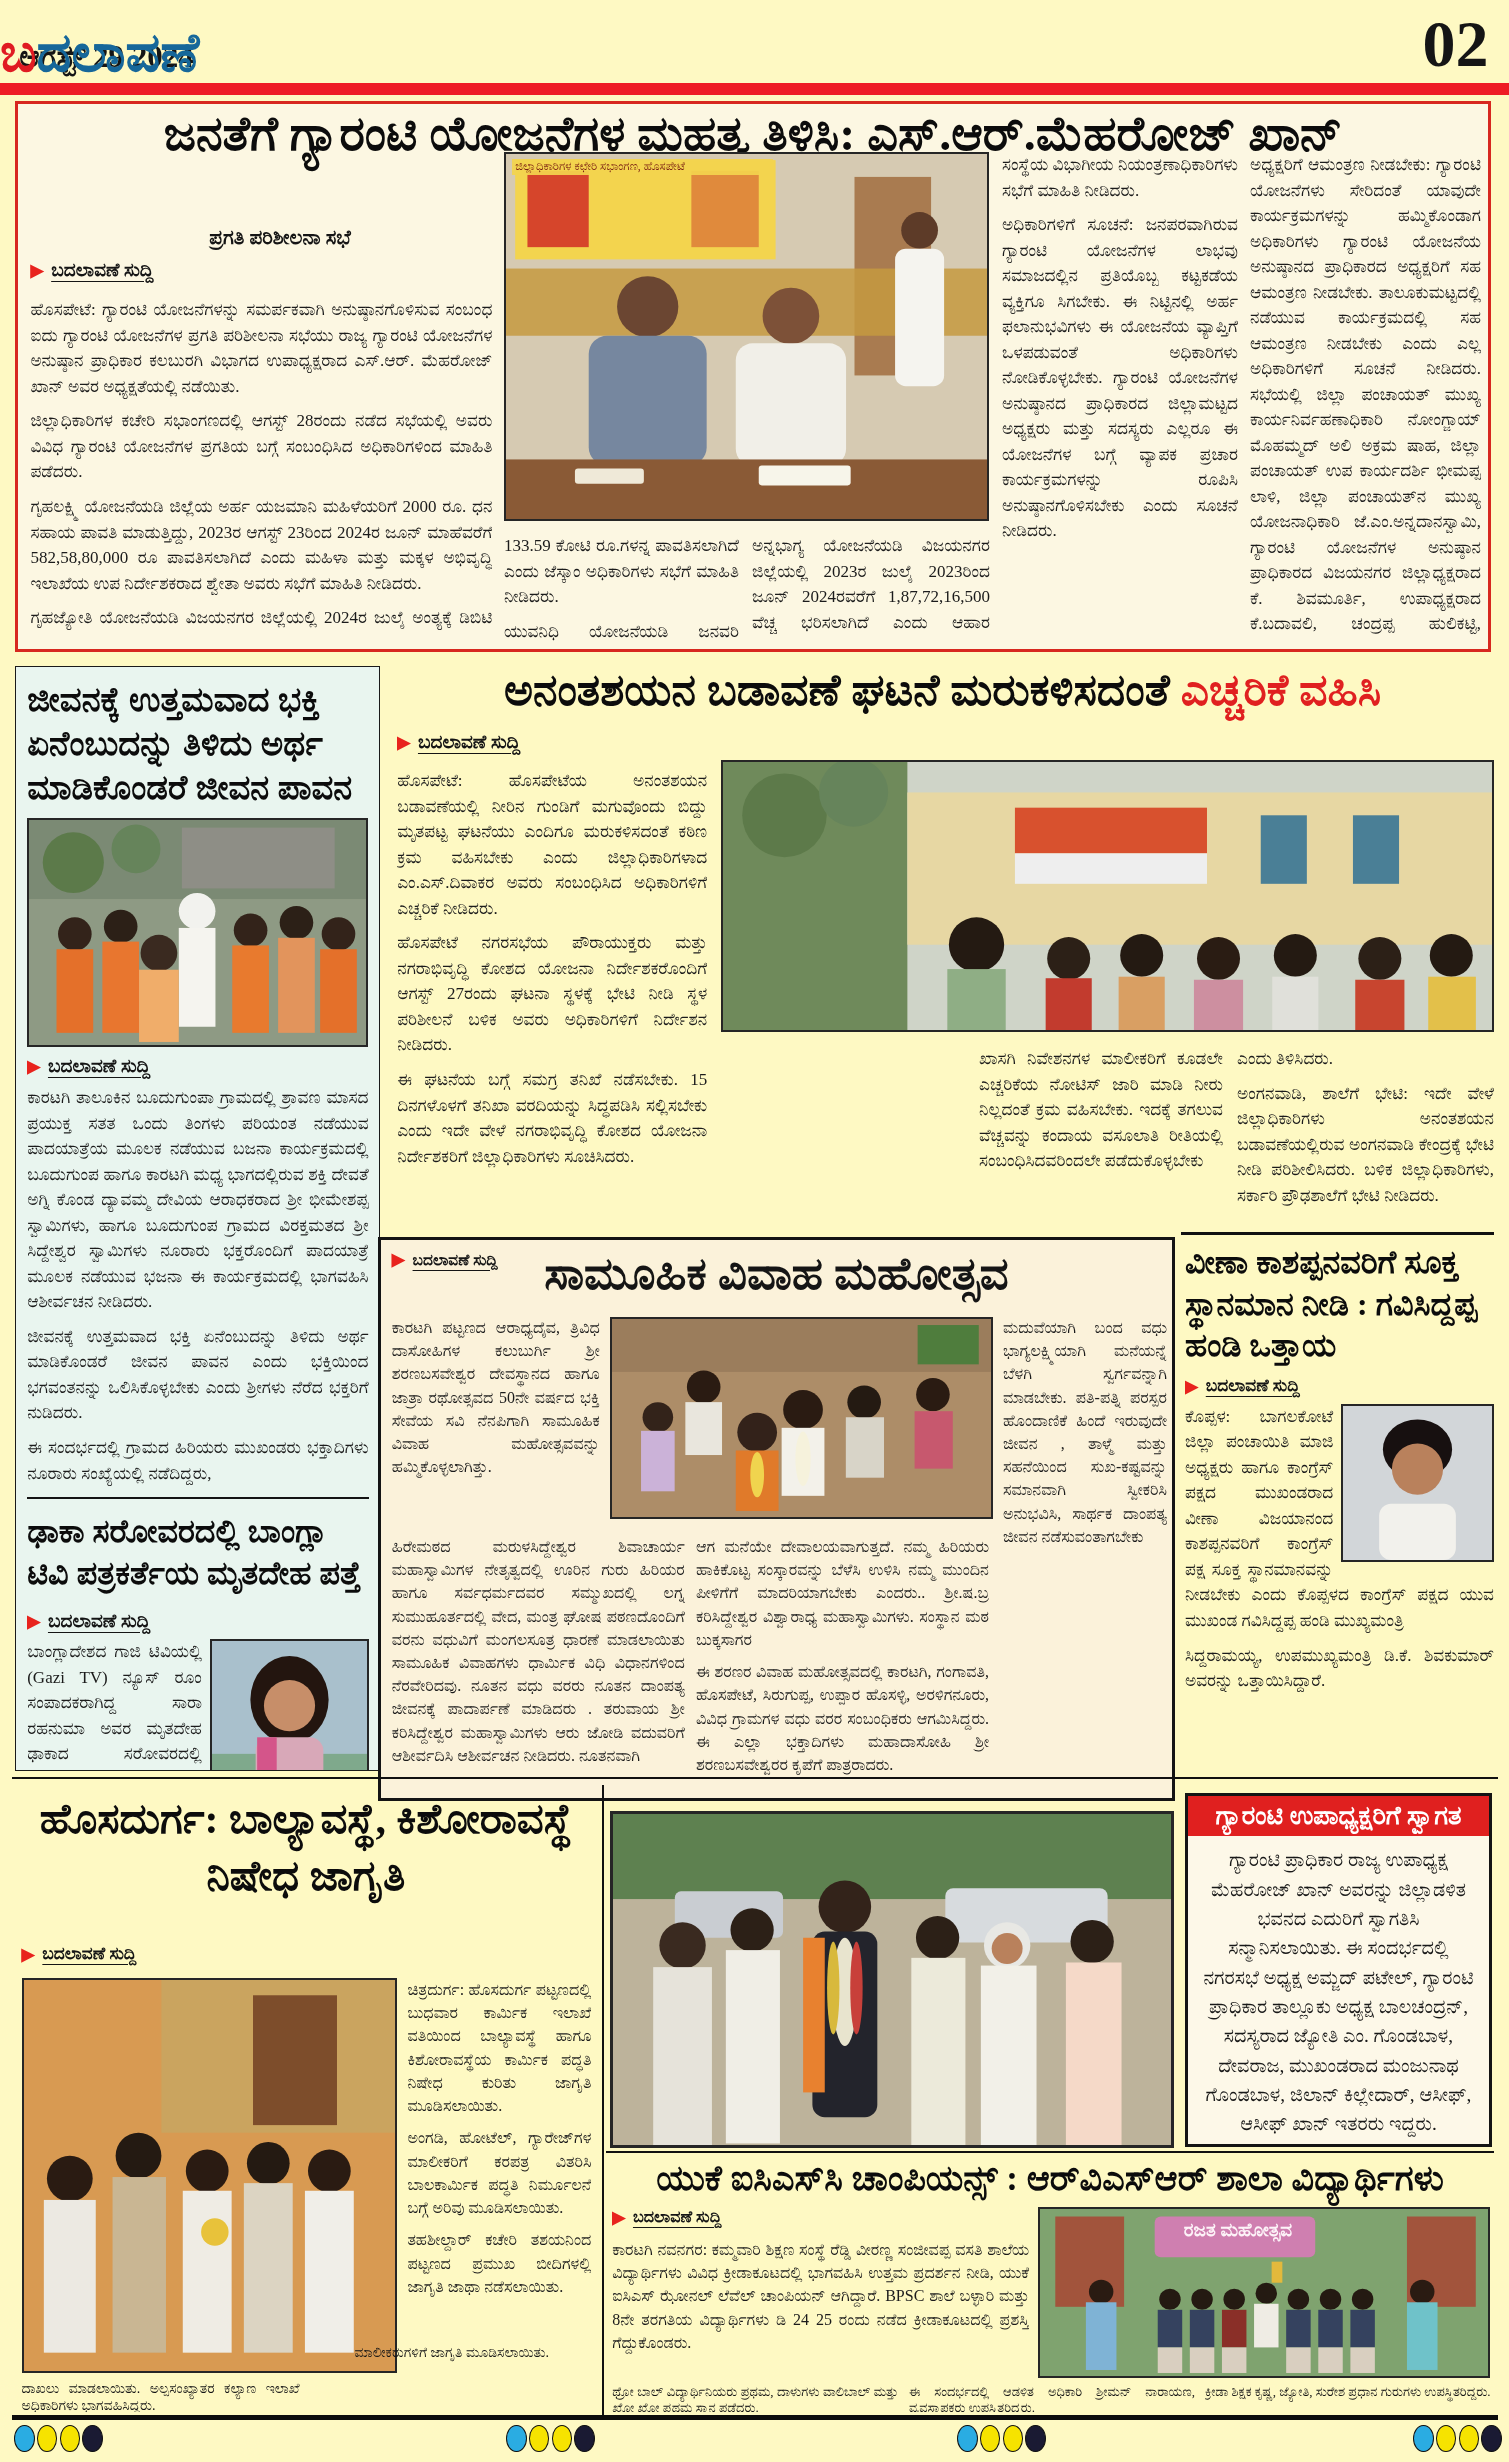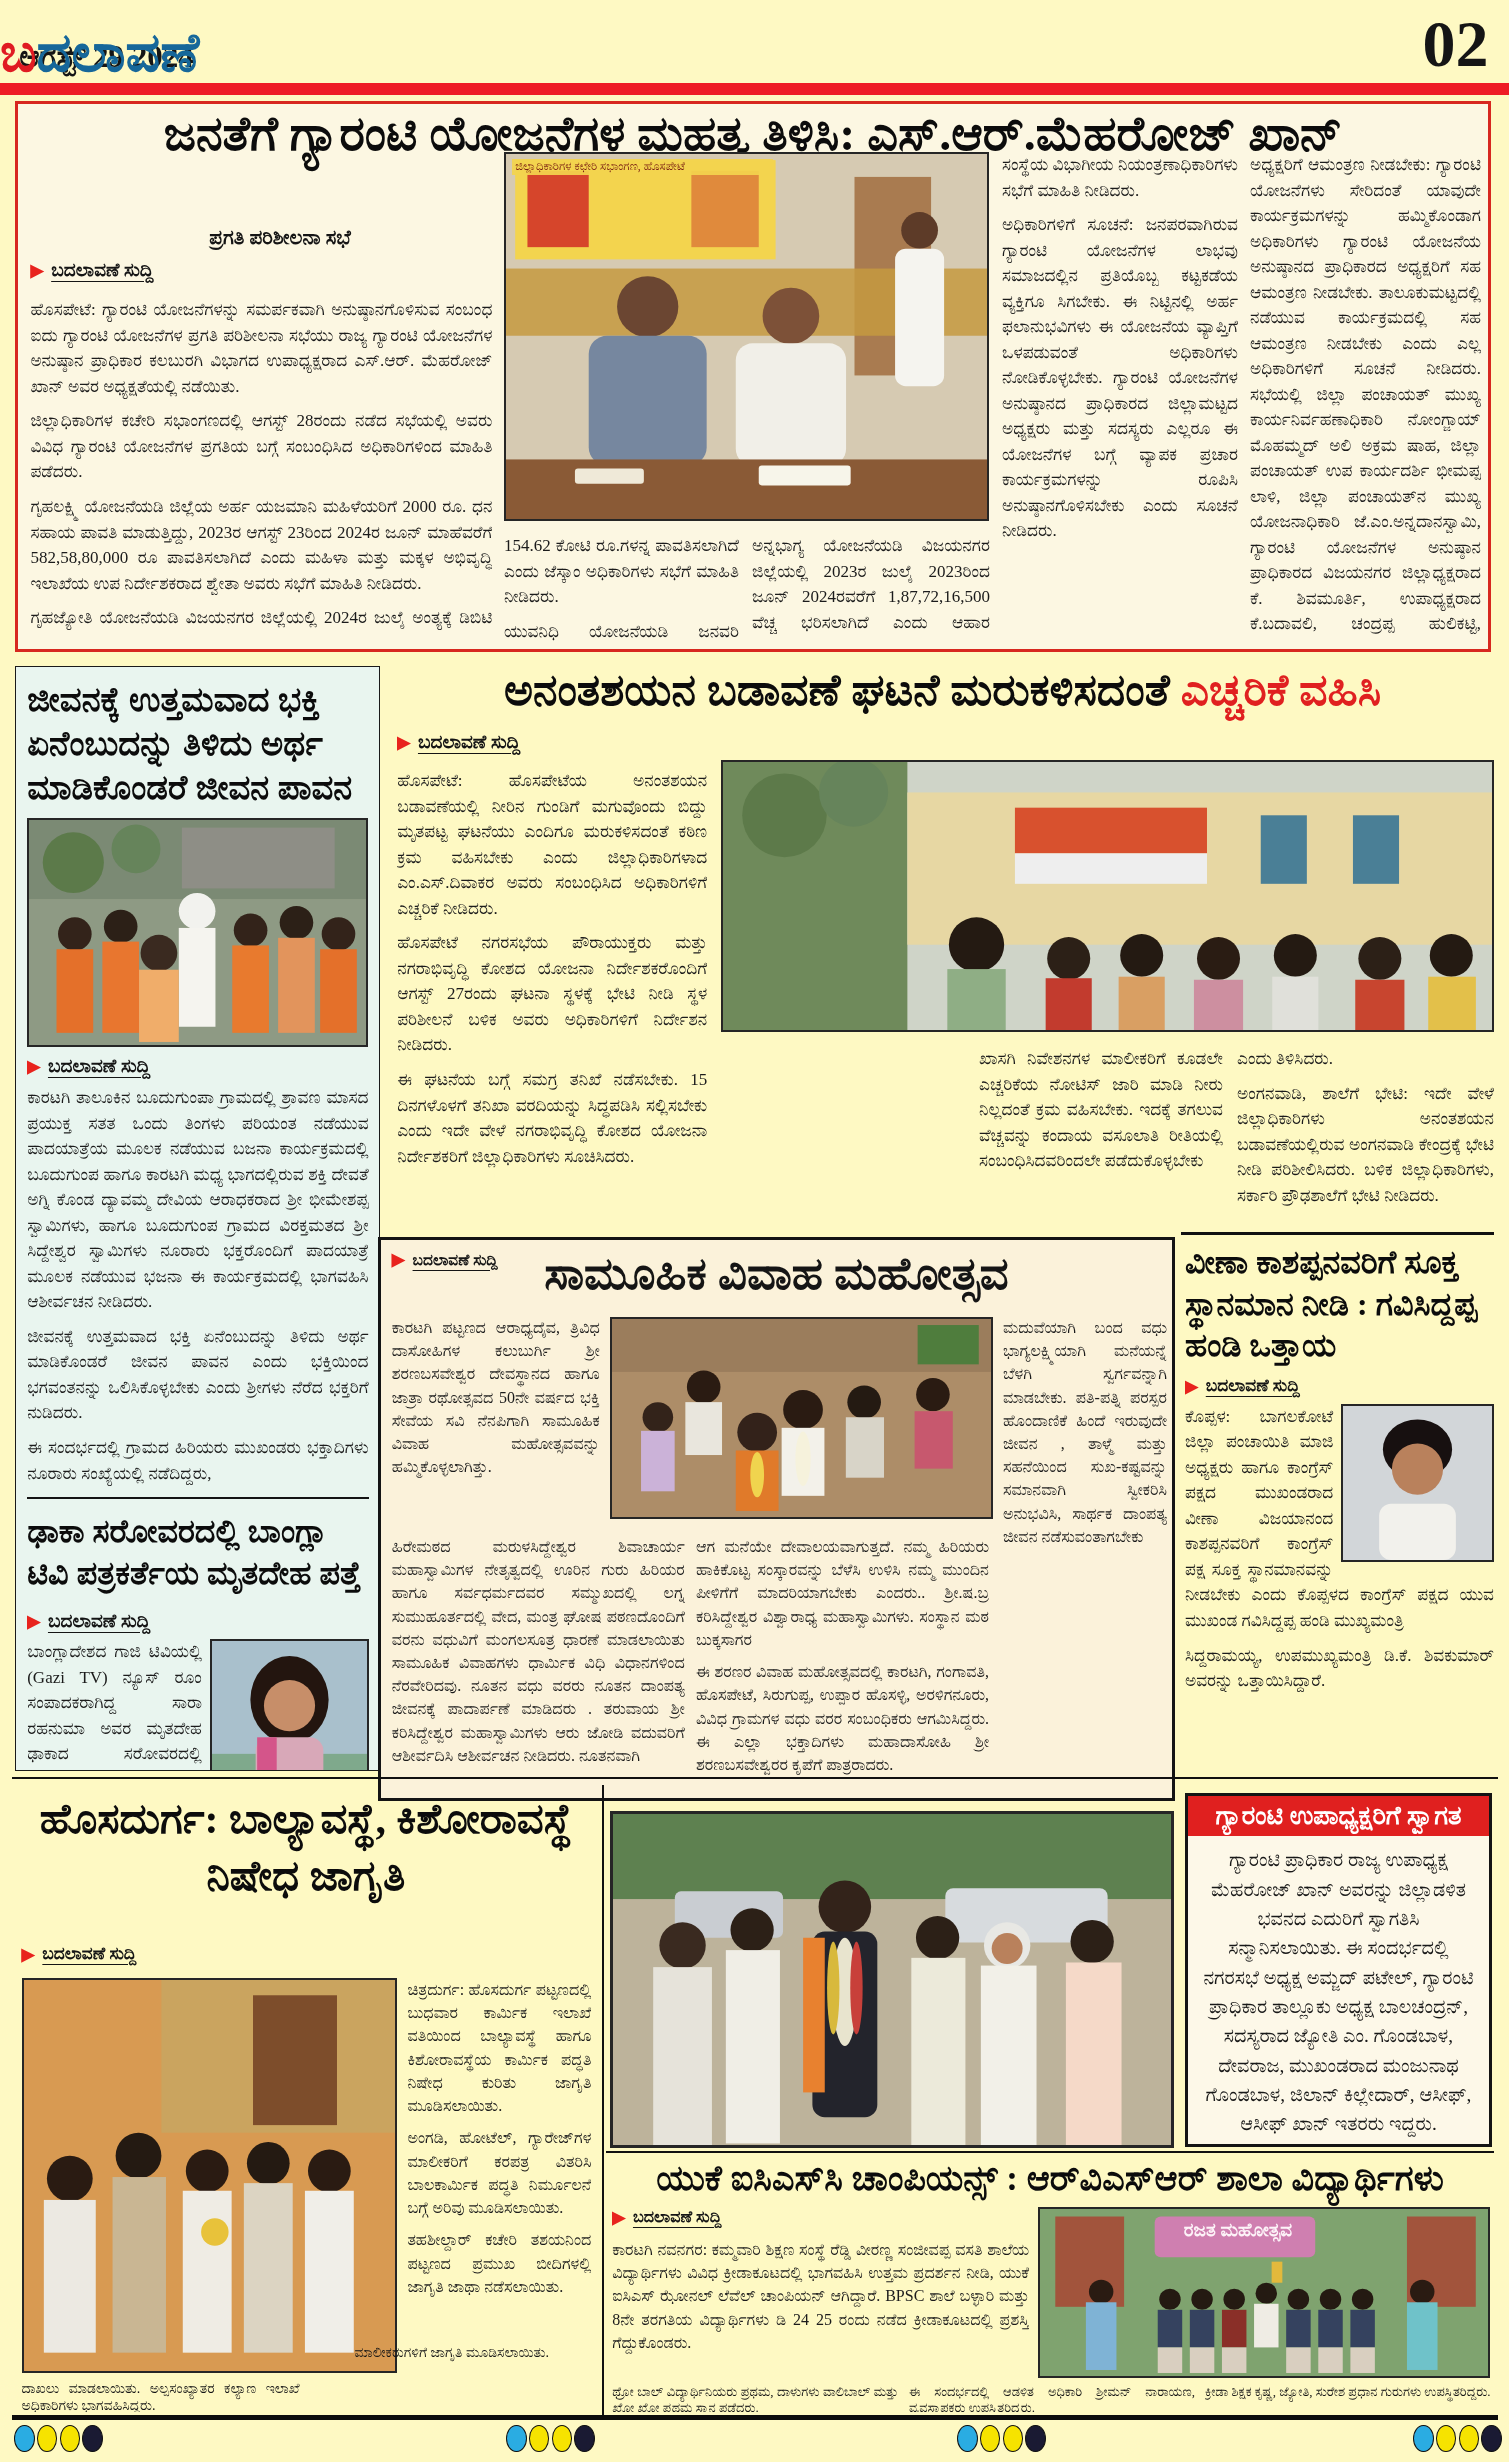--- a/index.html
+++ b/index.html
@@ -59,21 +59,21 @@
         <rect x="300" y="248" width="144" height="160" rx="22" fill="#f1efe8"></rect>
         <circle cx="540" cy="100" r="24" fill="#5d3b28"></circle>
         <rect x="508" y="124" width="64" height="180" rx="14" fill="#f5f4ef"></rect>
         <rect x="0" y="400" width="628" height="78" fill="#8a5a36"></rect>
         <rect x="330" y="408" width="120" height="26" rx="4" fill="#f7f5ea"></rect>
         <rect x="90" y="412" width="90" height="20" rx="4" fill="#efe9d8"></rect>
       </svg>
       <div class="abs" style="left:6.2px;top:4.6px;width:255px;background:rgba(243,212,78,.92);color:#7a1f12;font-size:11.6px;padding:1.5px 3.1px;">ಜಿಲ್ಲಾಧಿಕಾರಿಗಳ ಕಛೇರಿ ಸಭಾಂಗಣ, ಹೊಸಪೇಟೆ</div>
     </div>
     <div class="abs jtext b22 ov" style="left:486px;top:429px;width:235px;height:108px;">
-      <p>154.62 ಕೋಟಿ ರೂ.ಗಳನ್ನ ಪಾವತಿಸಲಾಗಿದೆ ಎಂದು ಜೆಸ್ಕಾಂ ಅಧಿಕಾರಿಗಳು ಸಭೆಗೆ ಮಾಹಿತಿ ನೀಡಿದರು.</p>
+      <p>133.59 ಕೋಟಿ ರೂ.ಗಳನ್ನ ಪಾವತಿಸಲಾಗಿದೆ ಎಂದು ಜೆಸ್ಕಾಂ ಅಧಿಕಾರಿಗಳು ಸಭೆಗೆ ಮಾಹಿತಿ ನೀಡಿದರು.</p>
       <p>ಯುವನಿಧಿ ಯೋಜನೆಯಡಿ ಜನವರಿ 2024ರಿಂದ ಜುಲೈ 24ರವರೆಗೆ 6643 ಪದವೀಧರರಿಗೆ ತಿಂಗಳಿಗೆ 3000 ರೂ.ರಂತೆ ಹಾಗೂ 61 ಡಿಪ್ಲೋಮಾ ವಿದ್ಯಾರ್ಥಿಗಳಿಗೆ ತಿಂಗಳಿಗೆ ರೂ.1500 ರೂನಂತೆ ಒಟ್ಟು 6074 ವಿದ್ಯಾರ್ಥಿಗಳಿಗೆ ರೂ.2,00,20,500 ರೂ.ಗಳನ್ನು ಪಾವತಿಸಲಾಗಿದೆ ಎಂದು ಜಿಲ್ಲಾ ಕೌಶಲ್ಯಾಭಿವೃದ್ಧಿ ಯೋಜನಾಧಿಕಾರಿ ಪಿ.ಎಸ್.ಅಟ್ಟಪ್ಪ ಅವರು ಮಾಹಿತಿ ನೀಡಿದರು.</p>
     </div>
     <div class="abs jtext b22 ov" style="left:734px;top:429px;width:238px;height:108px;">
       <p>ಅನ್ನಭಾಗ್ಯ ಯೋಜನೆಯಡಿ ವಿಜಯನಗರ ಜಿಲ್ಲೆಯಲ್ಲಿ 2023ರ ಜುಲೈ 2023ರಿಂದ ಜೂನ್ 2024ರವರೆಗೆ 1,87,72,16,500 ವೆಚ್ಚ ಭರಿಸಲಾಗಿದೆ ಎಂದು ಆಹಾರ ಇಲಾಖೆಯ ಉಪ ನಿರ್ದೇಶಕರಾದ ರಿಯಾಜ್ ಅವರು ಸಭೆಗೆ ಮಾಹಿತಿ ನೀಡಿದರು.</p>
 
     </div>
     <div class="abs jtext b22 ov" style="left:984px;top:48px;width:236px;height:490px;">
       <p>ಸಂಸ್ಥೆಯ ವಿಭಾಗೀಯ ನಿಯಂತ್ರಣಾಧಿಕಾರಿಗಳು ಸಭೆಗೆ ಮಾಹಿತಿ ನೀಡಿದರು.</p>
       <p>ಅಧಿಕಾರಿಗಳಿಗೆ ಸೂಚನೆ: ಜನಪರವಾಗಿರುವ ಗ್ಯಾರಂಟಿ ಯೋಜನೆಗಳ ಲಾಭವು ಸಮಾಜದಲ್ಲಿನ ಪ್ರತಿಯೊಬ್ಬ ಕಟ್ಟಕಡೆಯ ವ್ಯಕ್ತಿಗೂ ಸಿಗಬೇಕು. ಈ ನಿಟ್ಟಿನಲ್ಲಿ ಅರ್ಹ ಫಲಾನುಭವಿಗಳು ಈ ಯೋಜನೆಯ ವ್ಯಾಪ್ತಿಗೆ ಒಳಪಡುವಂತೆ ಅಧಿಕಾರಿಗಳು ನೋಡಿಕೊಳ್ಳಬೇಕು. ಗ್ಯಾರಂಟಿ ಯೋಜನೆಗಳ ಅನುಷ್ಠಾನದ ಪ್ರಾಧಿಕಾರದ ಜಿಲ್ಲಾಮಟ್ಟದ ಅಧ್ಯಕ್ಷರು ಮತ್ತು ಸದಸ್ಯರು ಎಲ್ಲರೂ ಈ ಯೋಜನೆಗಳ ಬಗ್ಗೆ ವ್ಯಾಪಕ ಪ್ರಚಾರ ಕಾರ್ಯಕ್ರಮಗಳನ್ನು ರೂಪಿಸಿ ಅನುಷ್ಠಾನಗೊಳಿಸಬೇಕು ಎಂದು ಸೂಚನೆ ನೀಡಿದರು.</p>
     </div>

